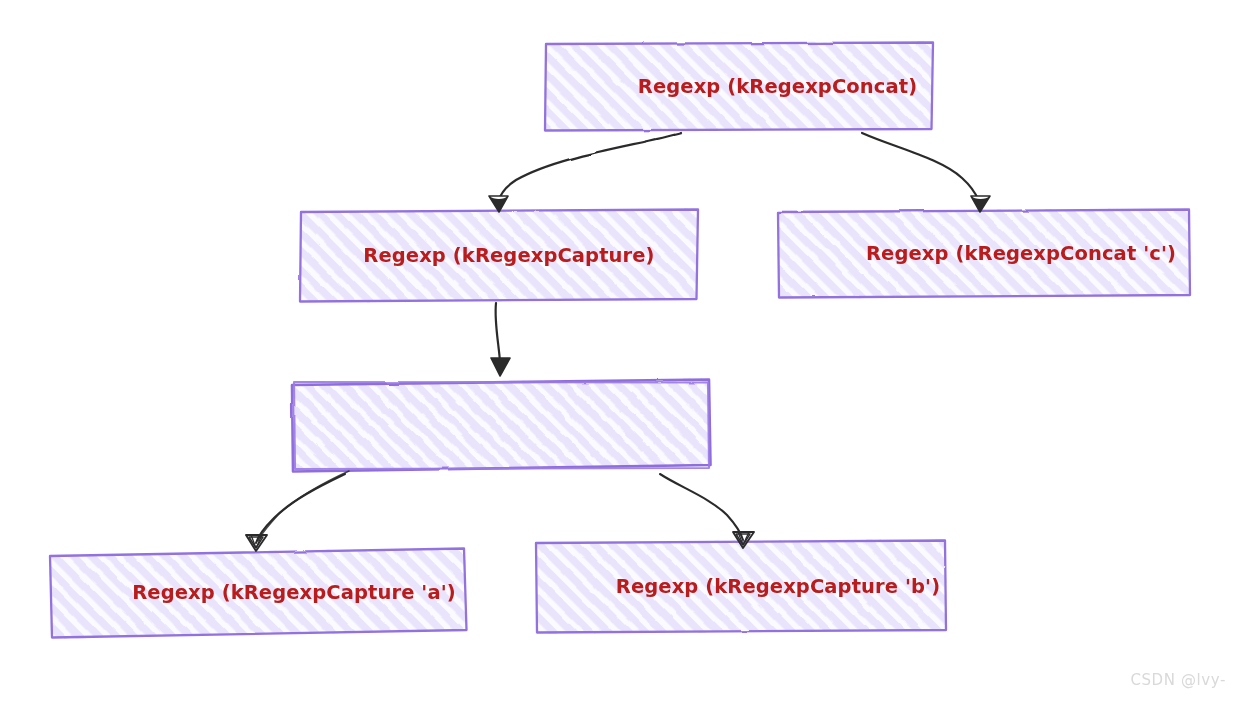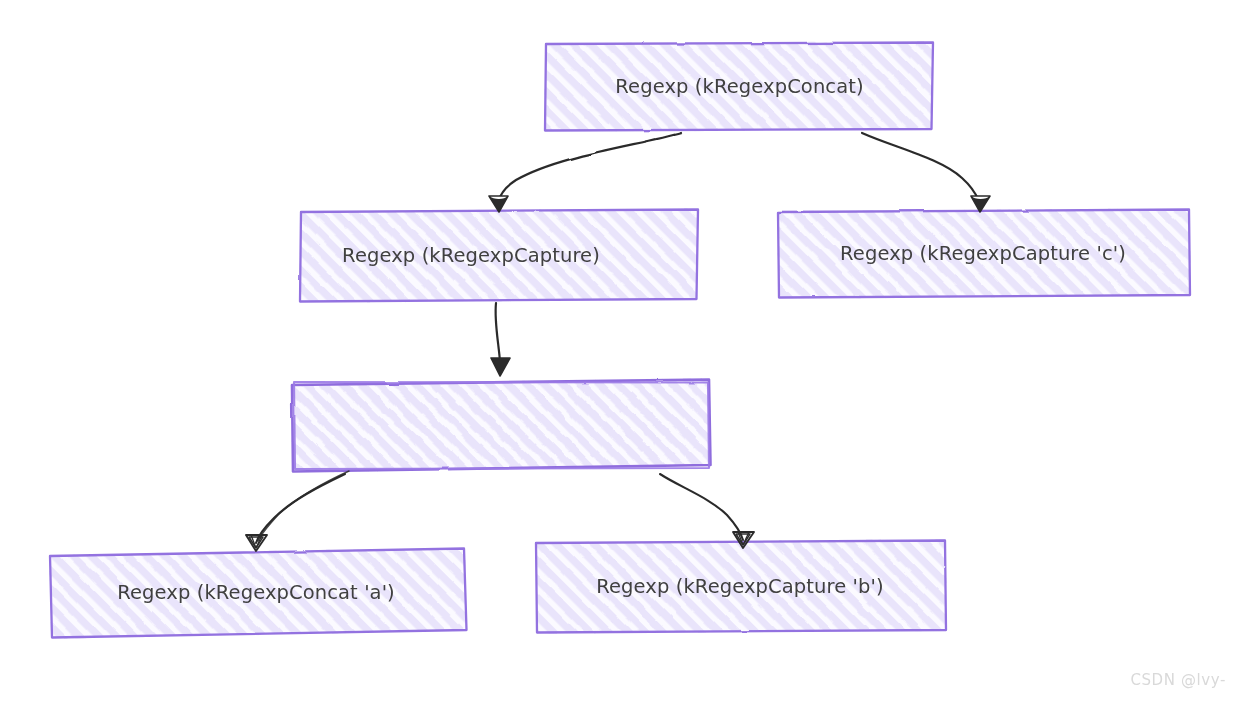--- a/index.html
+++ b/index.html
@@ -26,27 +26,28 @@
     top: 0;
     width: 1244px;
     height: 707px;
   }
   .node-label {
     position: absolute;
     display: flex;
     align-items: center;
     justify-content: center;
     text-align: center;
-    color: #404040;
+    color: #b91c1c;
     font-family: "DejaVu Sans", "Liberation Sans", sans-serif;
     font-size: 19.5px;
-    font-weight: 400;
+    font-weight: 700;
     letter-spacing: 0.1px;
     white-space: nowrap;
     pointer-events: none;
+    margin-left: 38px;
   }
   .watermark {
     position: absolute;
     right: 18px;
     bottom: 18px;
     color: #d9d9d9;
     font-family: "DejaVu Sans", "Liberation Sans", sans-serif;
     font-size: 15px;
     letter-spacing: 0.6px;
     user-select: none;
@@ -160,22 +161,22 @@
         <path d="M738,532 L743,545" fill="none" stroke="#2b2b2b" stroke-width="1.3"></path>
         <path d="M749,532 L743,545" fill="none" stroke="#2b2b2b" stroke-width="1.3"></path>
       </g>
     </g>
   </svg>
 
   <div class="node-label" style="left:545px; top:42px; width:389px; height:89px;">Regexp (kRegexpConcat)</div>
 
   <div class="node-label" style="left:300px; top:209px; width:342px; height:92px;">Regexp (kRegexpCapture)</div>
 
-  <div class="node-label" style="left:777px; top:209px; width:412px; height:89px;">Regexp (kRegexpCapture 'c')</div>
+  <div class="node-label" style="left:777px; top:209px; width:412px; height:89px;">Regexp (kRegexpConcat 'c')</div>
 
 
-  <div class="node-label" style="left:48px; top:548px; width:416px; height:88px;">Regexp (kRegexpConcat 'a')</div>
+  <div class="node-label" style="left:48px; top:548px; width:416px; height:88px;">Regexp (kRegexpCapture 'a')</div>
 
   <div class="node-label" style="left:535px; top:540px; width:410px; height:92px;">Regexp (kRegexpCapture 'b')</div>
 
   <div class="watermark">CSDN @lvy-</div>
 
 </div>
 
 </body></html>

